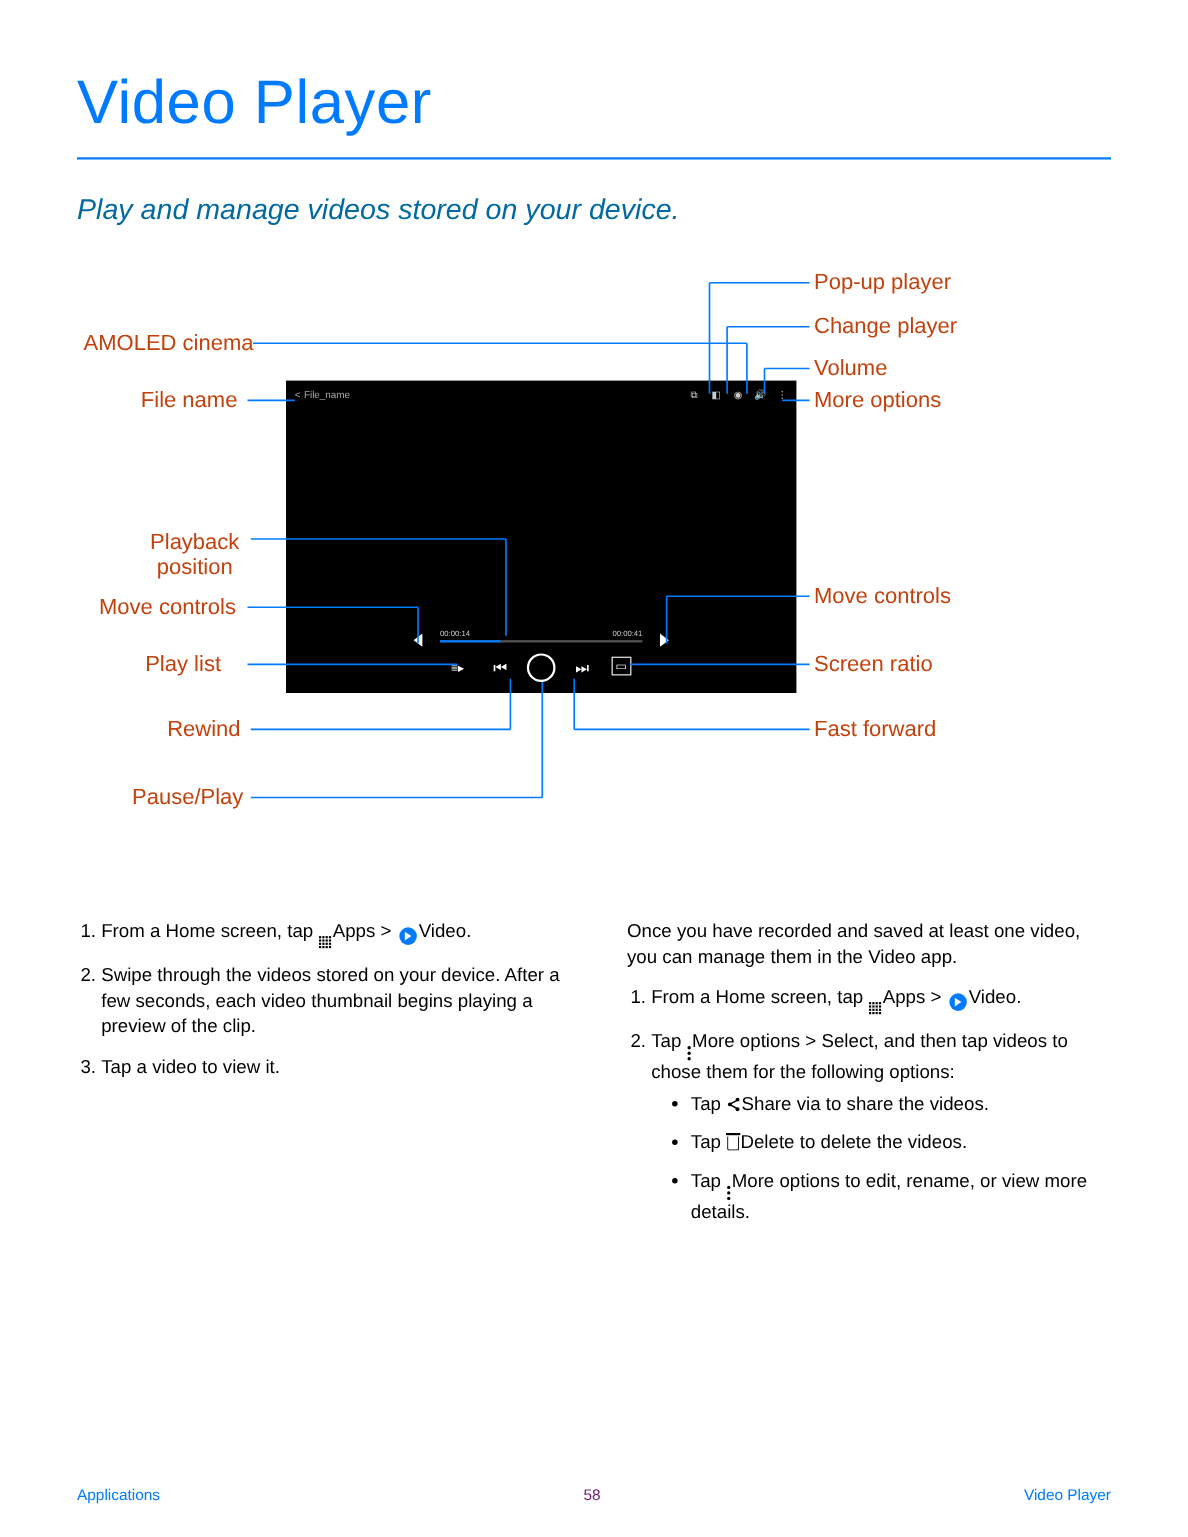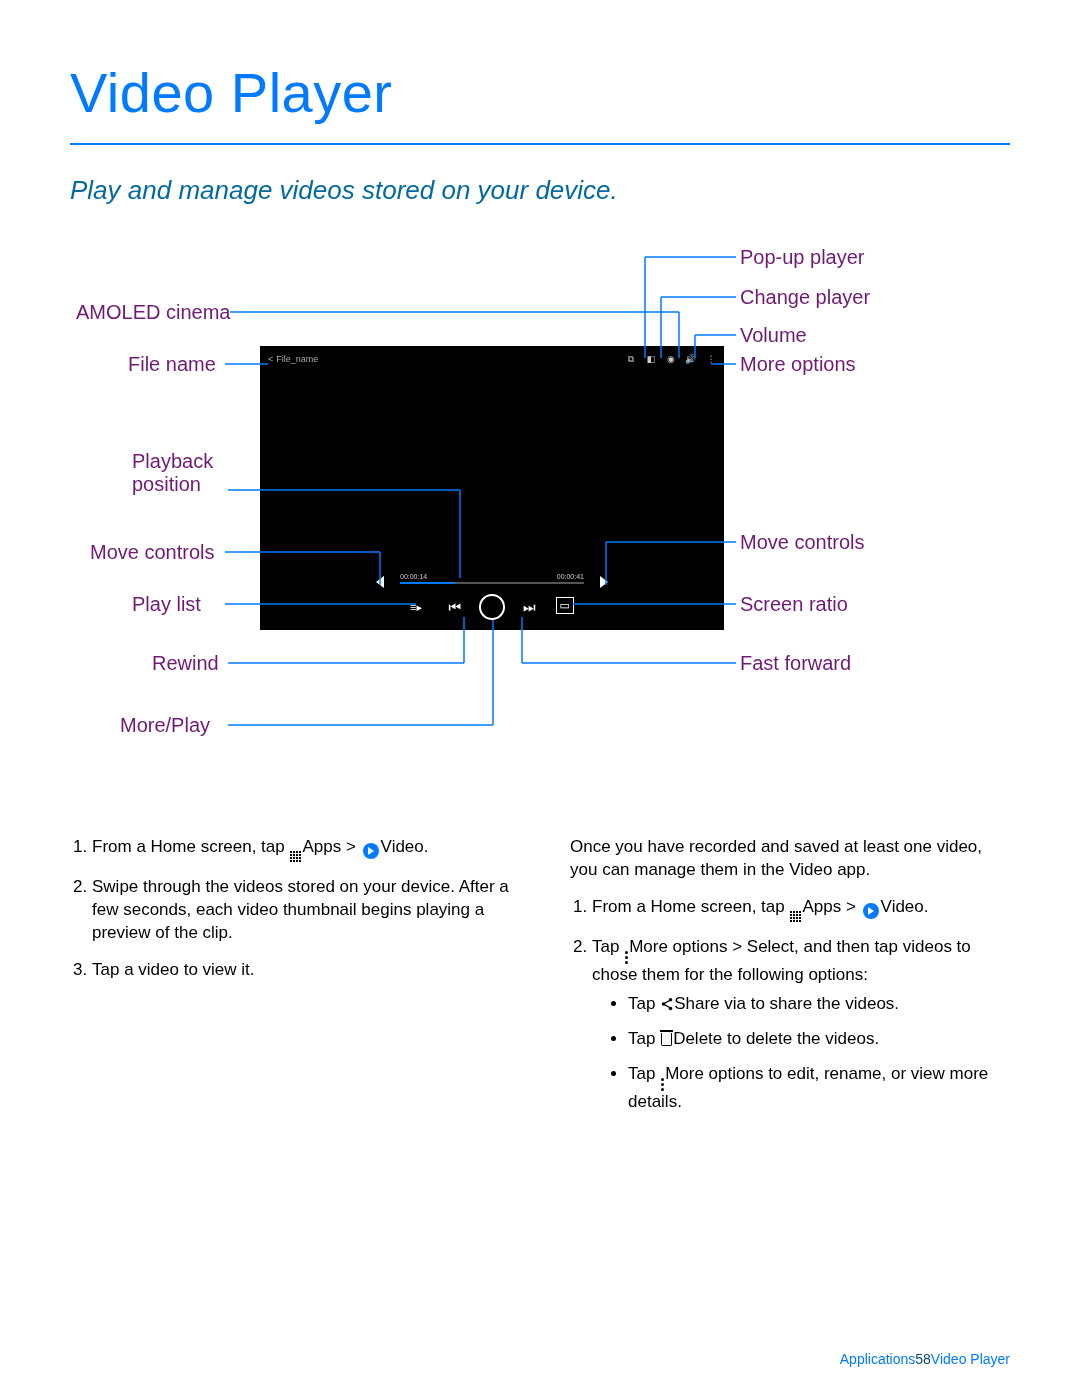--- a/index.html
+++ b/index.html
@@ -165,21 +165,21 @@
     bottom: 16px;
     right: 150px;
     color: #fff;
     font-size: 11px;
     border: 1px solid #fff;
     padding: 1px 3px;
   }
   .callout {
     position: absolute;
     font-size: 20px;
-    color: #701a75;
+    color: #c2410c;
     white-space: nowrap;
   }
   svg.leaders {
     position: absolute;
     top: 0; left: 0;
     width: 100%;
     height: 100%;
     pointer-events: none;
   }
   svg.leaders line, svg.leaders polyline {
@@ -264,25 +264,25 @@
     top: -3px; left: -2px; right: -2px;
     height: 2px;
     background: #000;
   }
   .footer {
     position: absolute;
     bottom: 30px;
     left: 70px;
     right: 70px;
     display: flex;
-    justify-content: flex-end;
+    justify-content: space-between;
     font-size: 14px;
     color: #007aff;
   }
-  .footer .pg { color: #0c4a6e; font-size: 14px; }
+  .footer .pg { color: #701a75; font-size: 14px; }
   b { font-weight: normal; }
 </style>
 </head>
 <body>
 
 <h1 class="page-title">Video Player</h1>
 <hr class="rule">
 <p class="subtitle">Play and manage videos stored on your device.</p>
 
 <div class="diagram">
@@ -312,25 +312,25 @@
     <span class="ratio-icon">▭</span>
     <div class="controls">
       <span class="cbtn">⏮</span>
       <span class="playbtn">▮▮</span>
       <span class="cbtn">⏭</span>
     </div>
   </div>
 
   <span class="callout" style="top:55px;left:6px;">AMOLED cinema</span>
   <span class="callout" style="top:107px;left:58px;">File name</span>
-  <span class="callout" style="top:204px;left:62px;text-align:left;width:90px;white-space:normal;">Playback position</span>
+  <span class="callout" style="top:236px;left:62px;text-align:center;width:90px;white-space:normal;">Playback position</span>
   <span class="callout" style="top:295px;left:20px;">Move controls</span>
   <span class="callout" style="top:347px;left:62px;">Play list</span>
   <span class="callout" style="top:406px;left:82px;">Rewind</span>
-  <span class="callout" style="top:468px;left:50px;">More/Play</span>
+  <span class="callout" style="top:468px;left:50px;">Pause/Play</span>
 
   <span class="callout" style="top:0px;left:670px;">Pop-up player</span>
   <span class="callout" style="top:40px;left:670px;">Change player</span>
   <span class="callout" style="top:78px;left:670px;">Volume</span>
   <span class="callout" style="top:107px;left:670px;">More options</span>
   <span class="callout" style="top:285px;left:670px;">Move controls</span>
   <span class="callout" style="top:347px;left:670px;">Screen ratio</span>
   <span class="callout" style="top:406px;left:670px;">Fast forward</span>
 
   <svg class="leaders">

